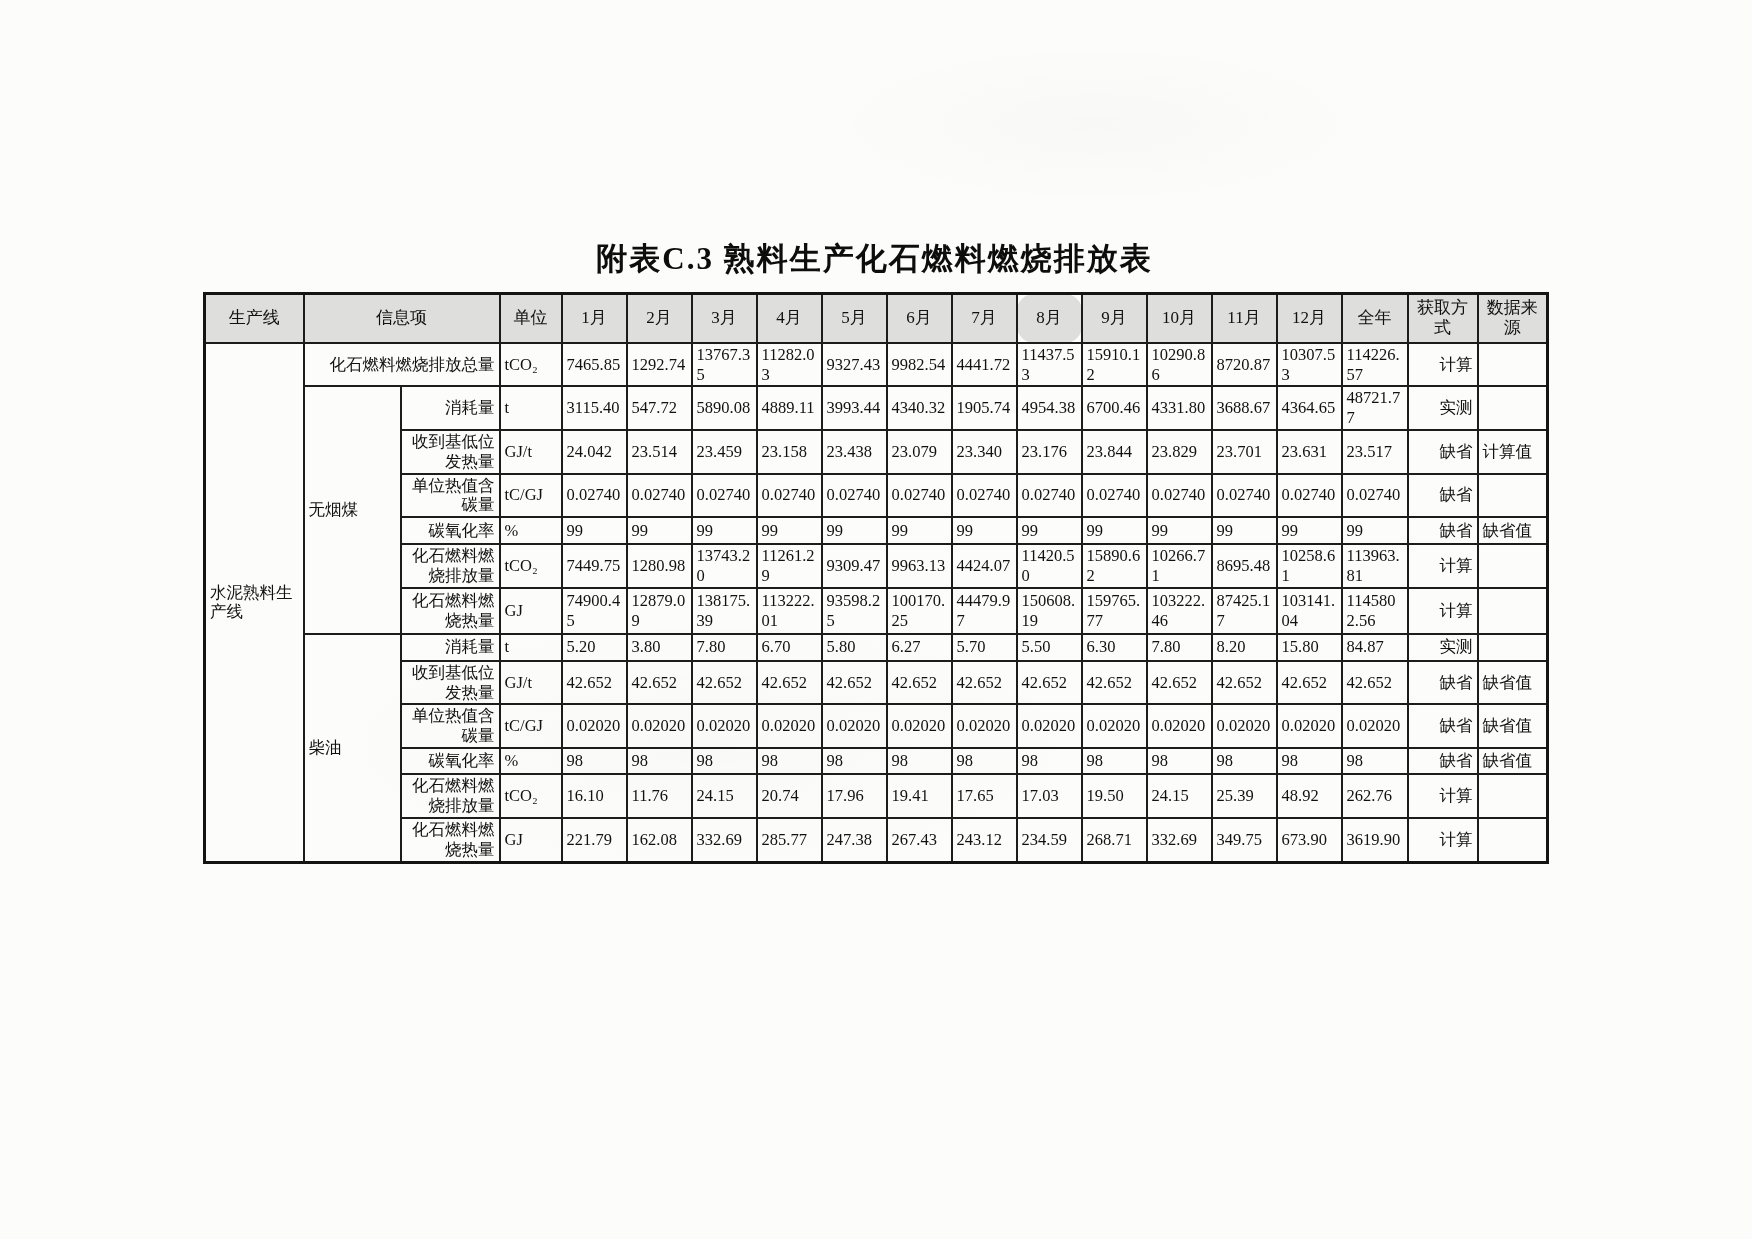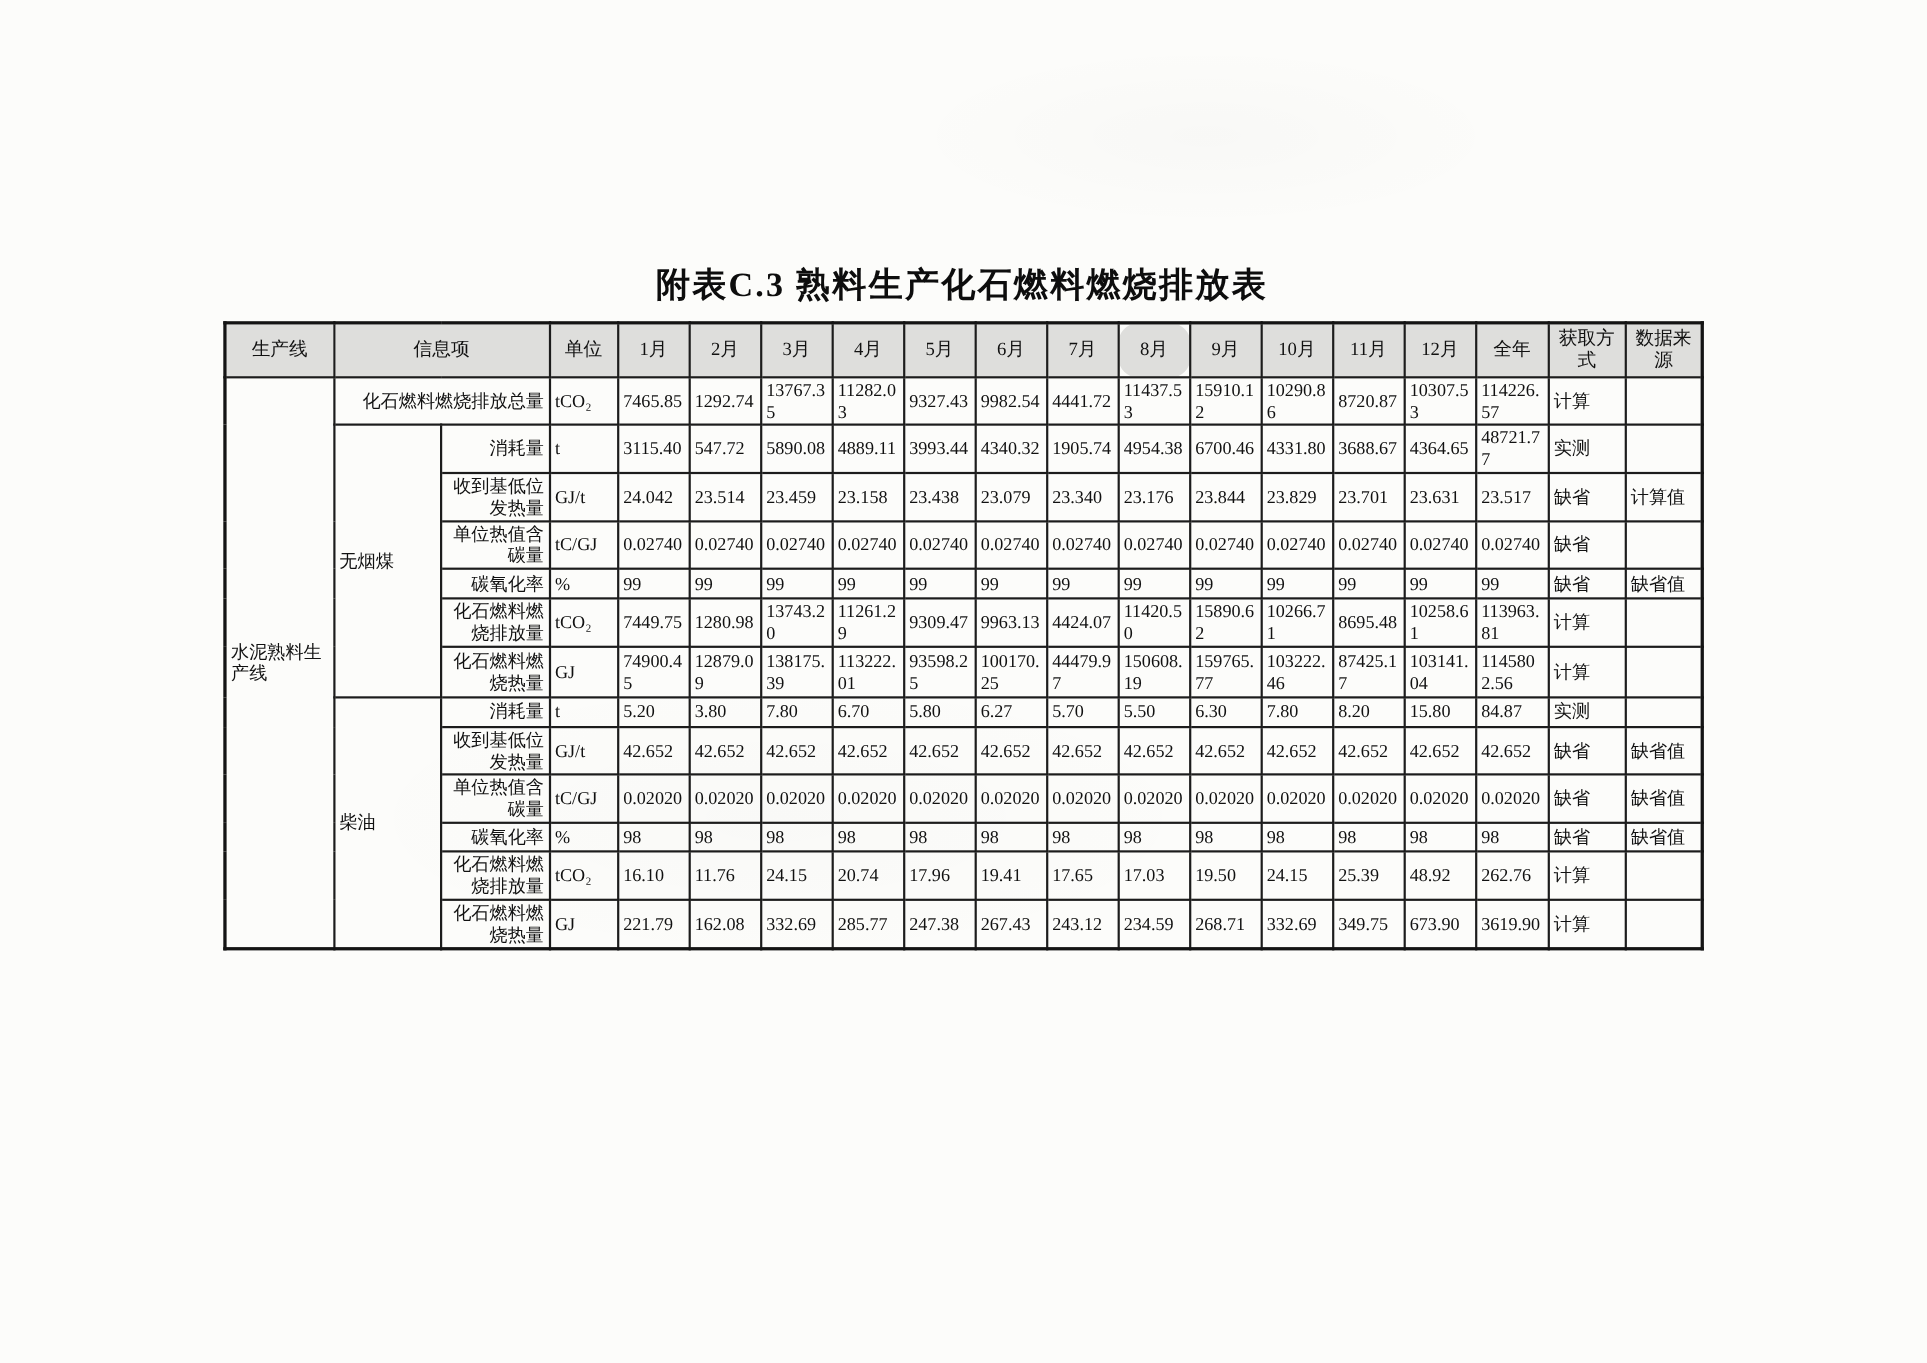--- a/index.html
+++ b/index.html
@@ -54,21 +54,21 @@
   table.emissions{border:3px solid #141414;}
   td.lbl{text-align:right;}
   td.num{text-align:left;word-break:break-all;}
   td.unit{text-align:left;word-break:break-all;}
   td.pl{
     text-align:left;vertical-align:middle;
     word-break:break-all;
     font-size:17px;
   }
   td.fuel{text-align:left;vertical-align:middle;font-size:17px;}
-  td.method{text-align:left;}
+  td.method{text-align:right;}
   td.source{text-align:left;}
 </style>
 </head>
 <body>
 
 <div class="sheet">
   <div class="doc-title">附表C.3 熟料生产化石燃料燃烧排放表</div>
   <table class="emissions">
     <colgroup id="cols">
         <col style="width: 99px;">

